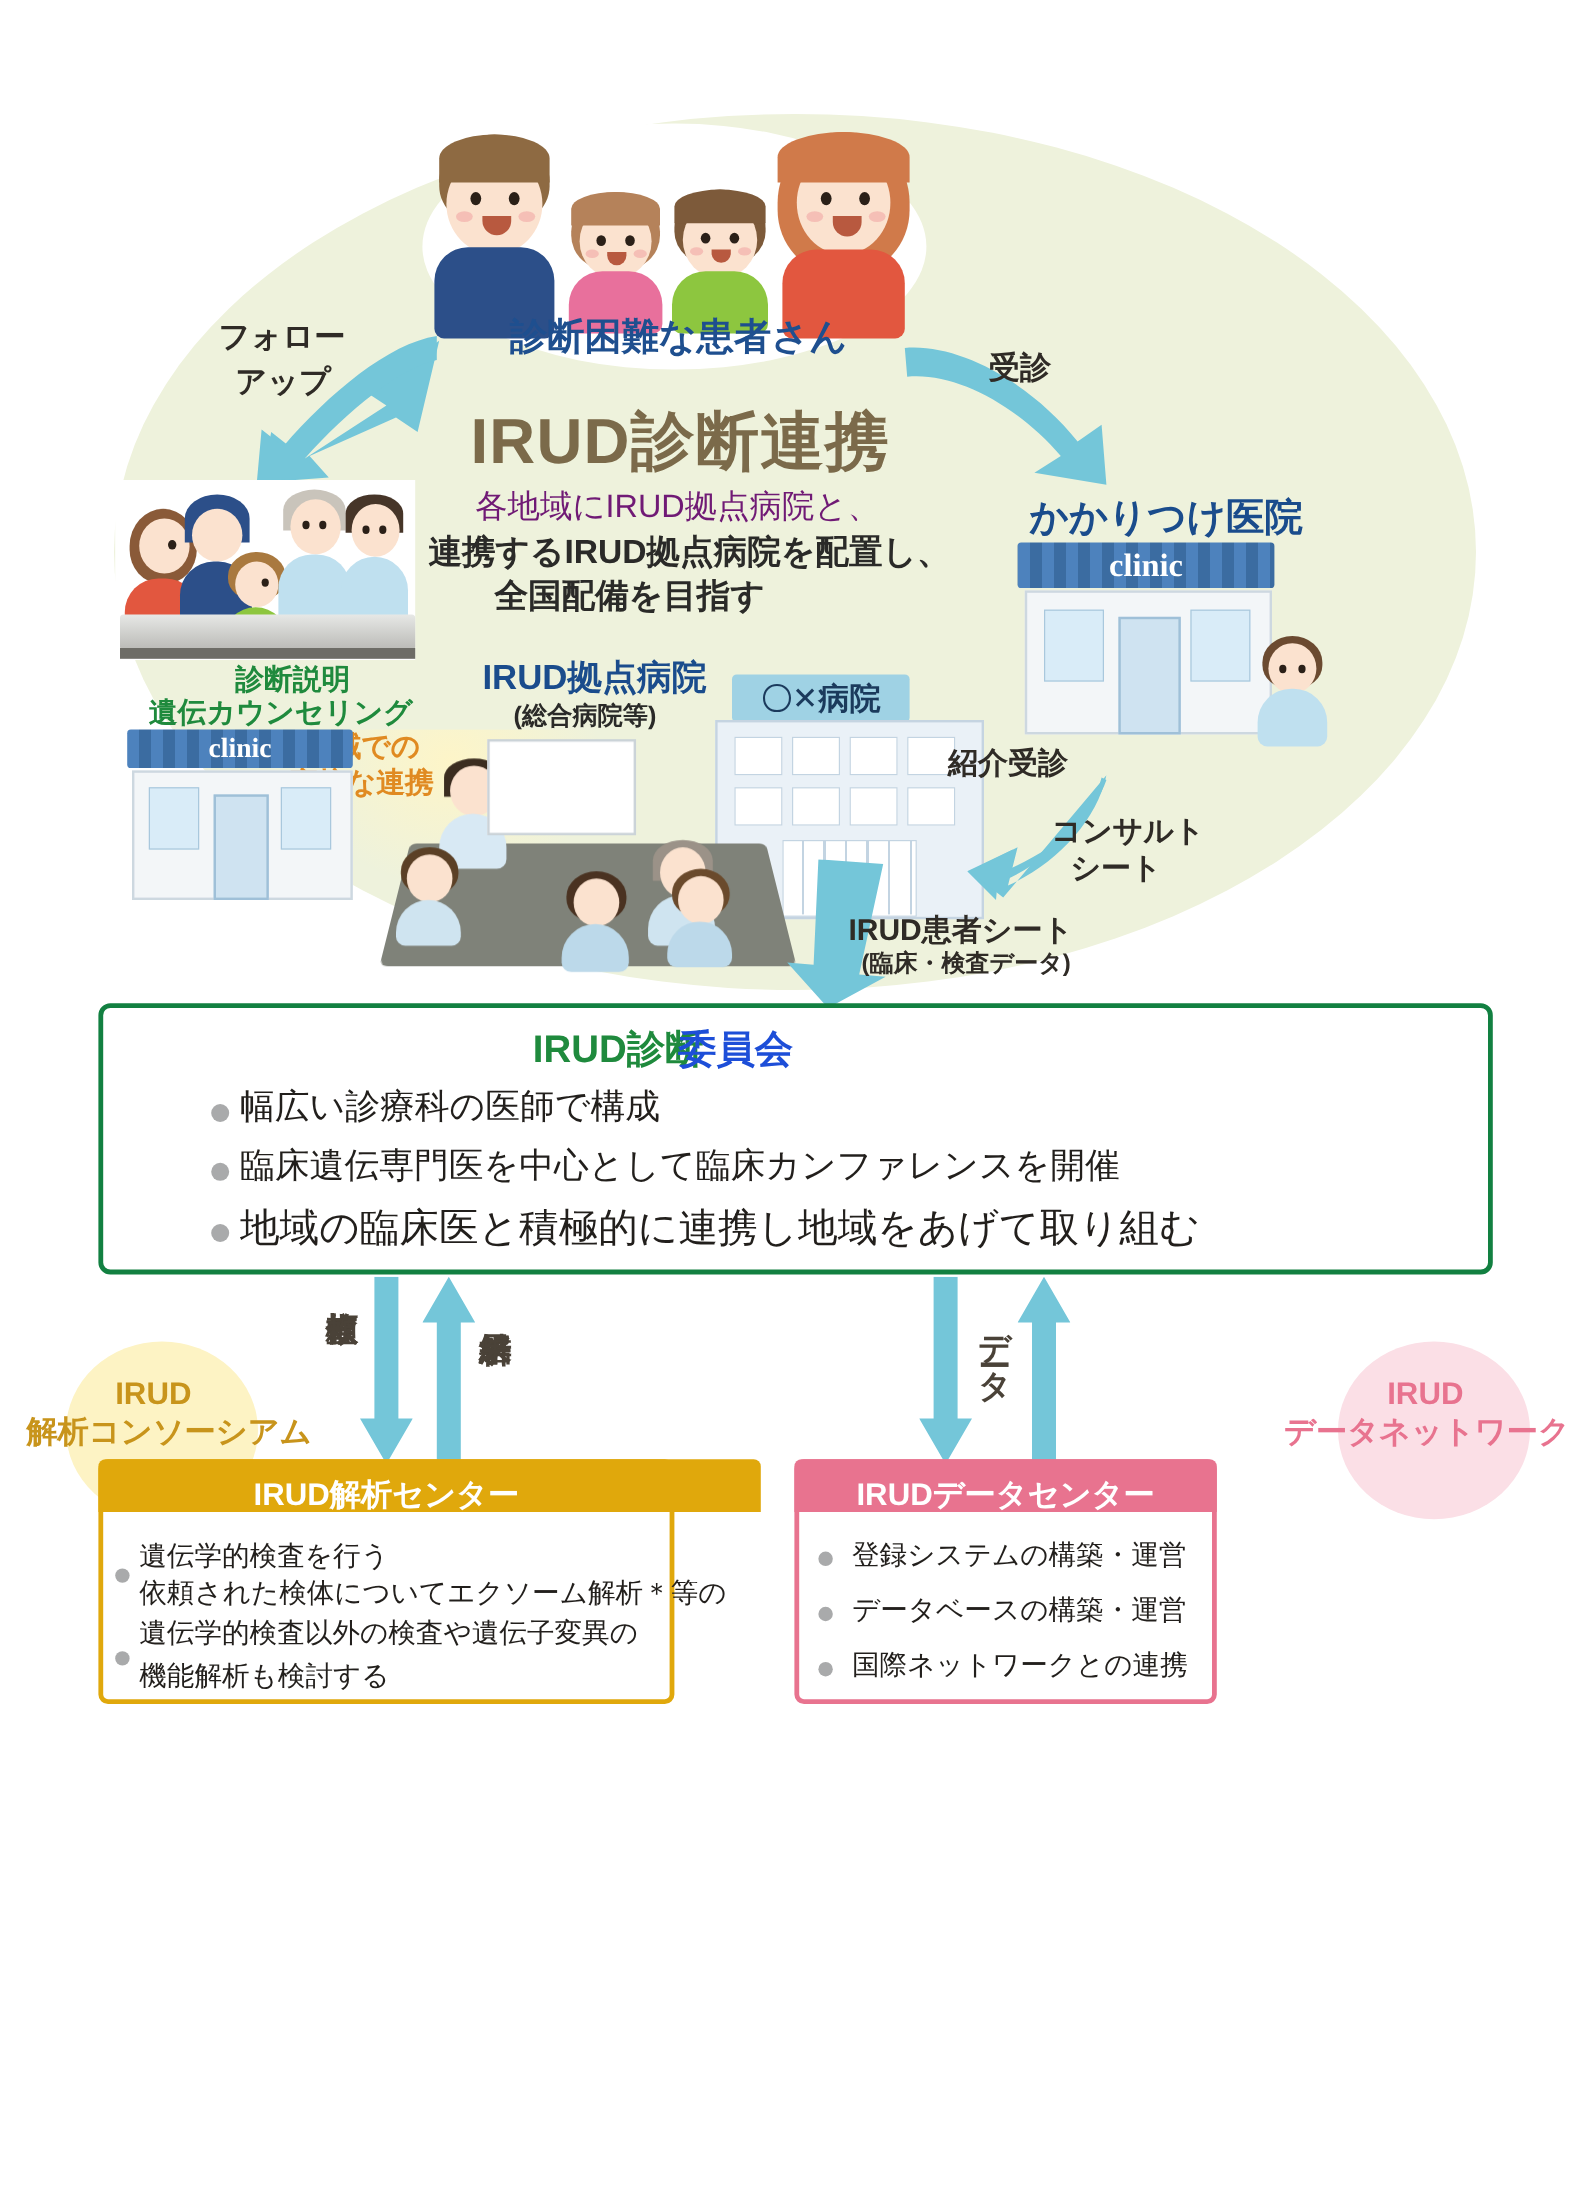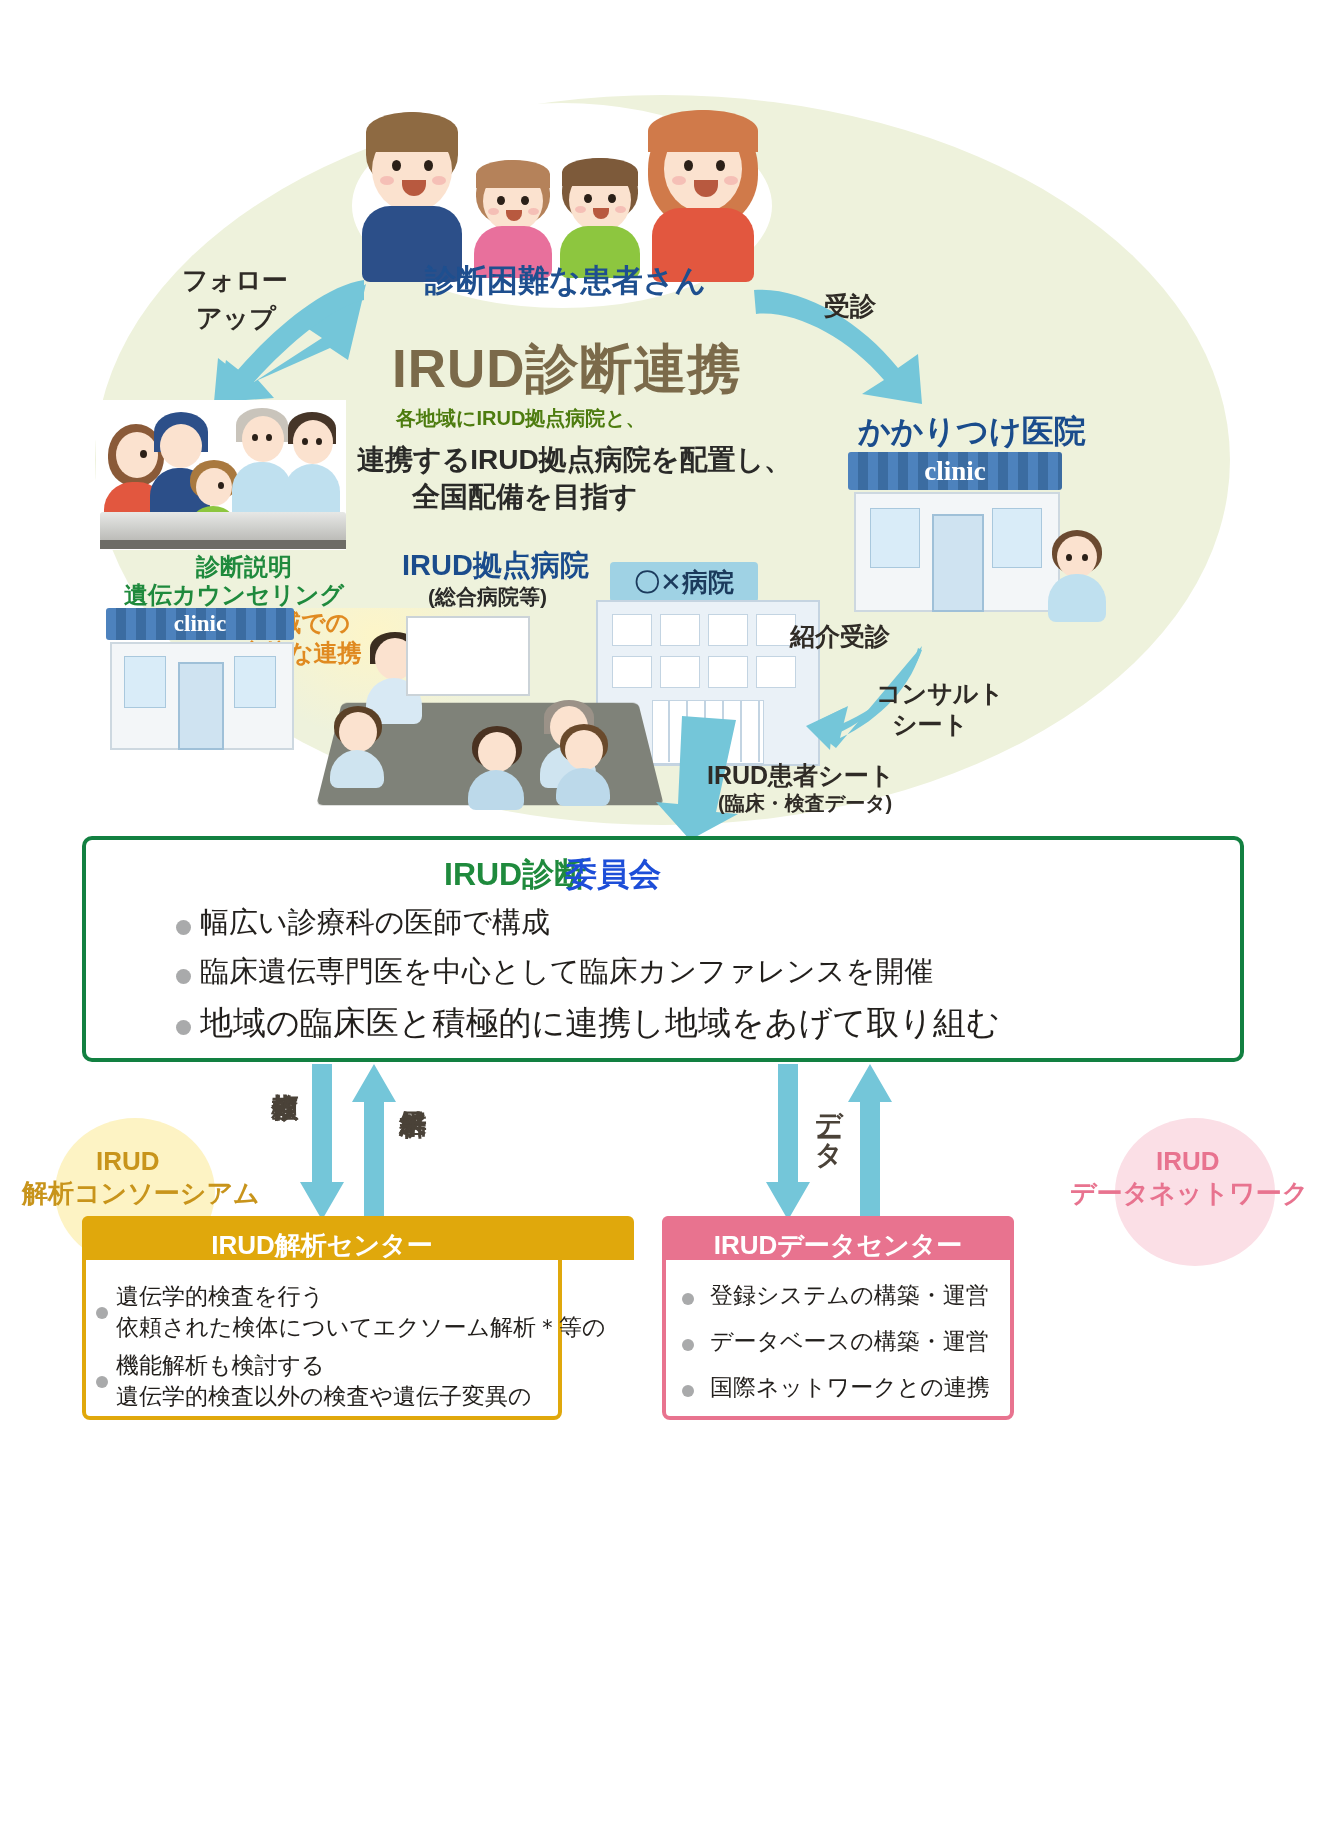--- a/index.html
+++ b/index.html
@@ -135,21 +135,21 @@
   <div class="eye" style="left:76px;top:50px;"></div>
   <div class="mouth" style="left:54px;top:70px;width:24px;height:17px;"></div>
   <div class="cheek" style="left:32px;top:66px;width:14px;height:9px;"></div>
   <div class="cheek" style="left:84px;top:66px;width:14px;height:9px;"></div>
   <div class="body" style="left:12px;top:98px;width:102px;height:74px;background:#e2573f;"></div>
 </div>
 
 <div class="t" style="left:425px;top:262px;font-size:31px;font-weight:bold;color:#1e4f8f;">診断困難な患者さん</div>
 
 <div class="t" style="left:392px;top:337px;font-size:53px;font-weight:bold;color:#7b6a4a;letter-spacing:1px;">IRUD診断連携</div>
-<div class="t" style="left:396px;top:406px;font-size:20px;font-weight:bold;color:#4d7c0f;">各地域にIRUD拠点病院と、</div>
+<div class="t" style="left:396px;top:406px;font-size:27px;font-weight:normal;color:#701a75;">各地域にIRUD拠点病院と、</div>
 <div class="t" style="left:357px;top:443px;font-size:28px;font-weight:bold;color:#2a2a28;">連携するIRUD拠点病院を配置し、</div>
 <div class="t" style="left:412px;top:480px;font-size:28px;font-weight:bold;color:#2a2a28;">全国配備を目指す</div>
 
 <svg class="arw" style="left:214px;top:276px;" width="160" height="130" viewBox="0 0 160 130">
   <path class="teal" d="M148 8 L86 50 L104 62 L36 106 L8 84 L0 126 L56 122 L40 104 L112 72 L130 84 Z" transform="translate(4,0)"></path>
   <path class="teal" d="M150 4 C110 10 60 52 22 96 L4 82 L0 126 L58 120 L40 106 C76 66 120 30 150 24 Z"></path>
 </svg>
 <div class="t" style="left:182px;top:265px;font-size:26px;font-weight:bold;color:#2f2b26;">フォロー</div>
 <div class="t" style="left:196px;top:303px;font-size:26px;font-weight:bold;color:#2f2b26;">アップ</div>
 
@@ -338,22 +338,22 @@
 <div class="bullet-row" style="left:96px;top:1276px;width:520px;">
   <div class="dot-sm"></div>
   <div>
     <div style="font-size:23px;color:#221f1c;margin-top:5px;">遺伝学的検査を行う</div>
     <div style="font-size:23px;color:#221f1c;">依頼された検体についてエクソーム解析＊等の</div>
   </div>
 </div>
 <div class="bullet-row" style="left:96px;top:1345px;width:520px;">
   <div class="dot-sm"></div>
   <div>
+    <div style="font-size:23px;color:#221f1c;">遺伝学的検査以外の検査や遺伝子変異の</div>
     <div style="font-size:23px;color:#221f1c;margin-top:5px;">機能解析も検討する</div>
-    <div style="font-size:23px;color:#221f1c;">遺伝学的検査以外の検査や遺伝子変異の</div>
   </div>
 </div>
 
 <div class="box-pink">
   <div class="hdr"></div>
   <div class="hdr-txt">IRUDデータセンター</div>
 </div>
 <div class="bullet-row" style="left:682px;top:1280px;width:320px;">
   <div class="dot-sm"></div>
   <div style="font-size:23px;color:#221f1c;margin-left:8px;">登録システムの構築・運営</div>

